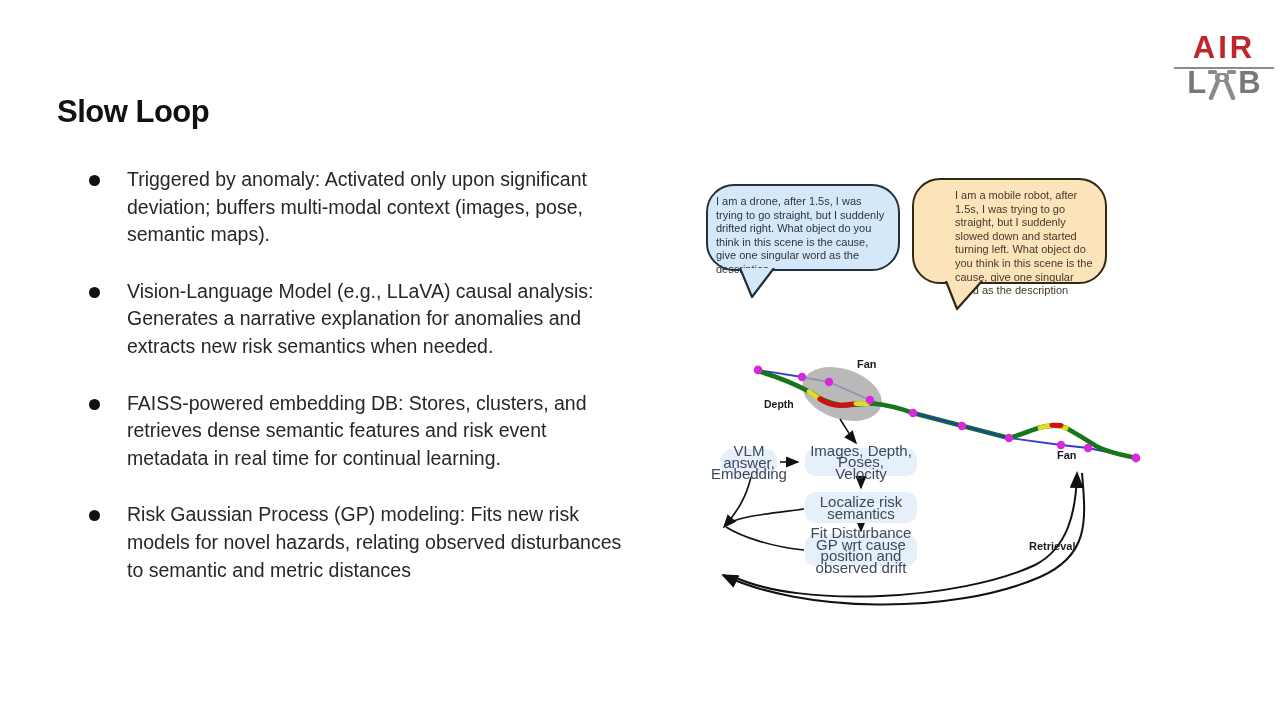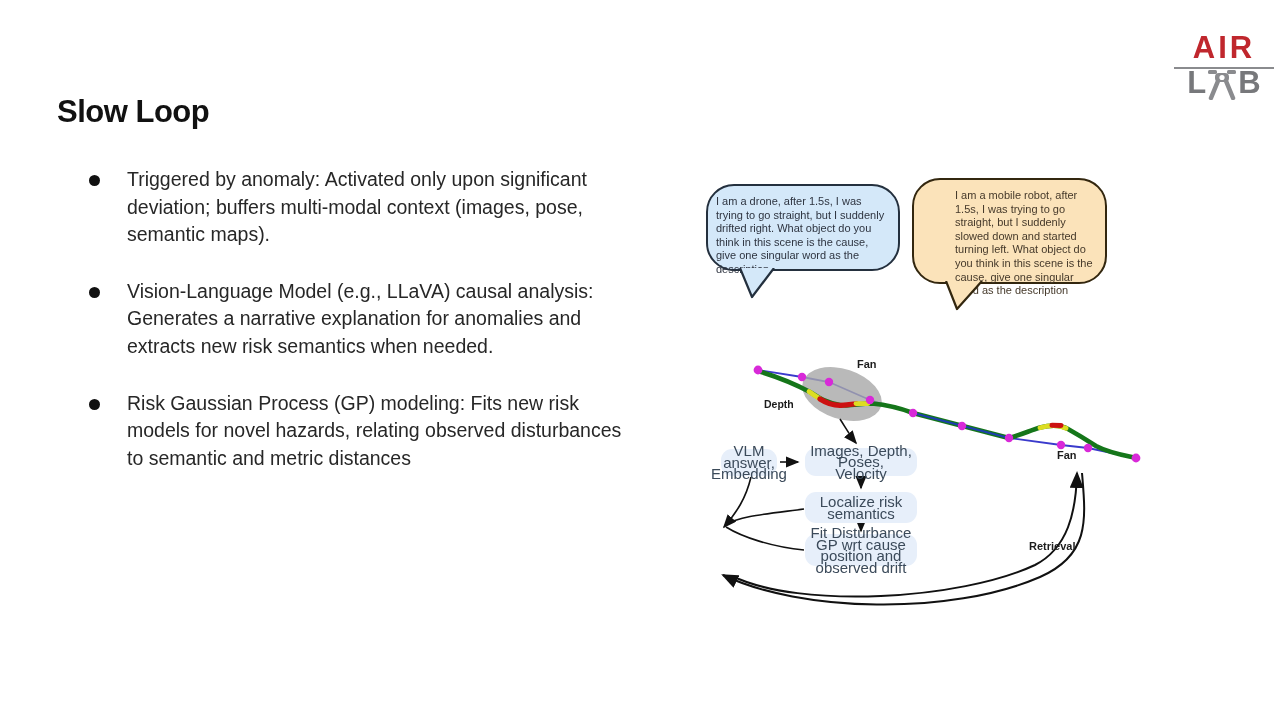--- a/index.html
+++ b/index.html
@@ -77,20 +77,21 @@
       </svg>
       <span>B</span>
     </div>
   </div>
 
   <h1 class="title">Slow Loop</h1>
 
   <ul class="bullets">
     <li><span class="dot"></span><span>Triggered by anomaly: Activated only upon significant deviation; buffers multi-modal context (images, pose, semantic maps).</span></li>
     <li><span class="dot"></span><span>Vision-Language Model (e.g., LLaVA) causal analysis: Generates a narrative explanation for anomalies and extracts new risk semantics when needed.</span></li>
+    <li><span class="dot"></span><span>FAISS-powered embedding DB: Stores, clusters, and retrieves dense semantic features and risk event metadata in real time for continual learning.</span></li>
     <li><span class="dot"></span><span>Risk Gaussian Process (GP) modeling: Fits new risk models for novel hazards, relating observed disturbances to semantic and metric distances</span></li>
   </ul>
 
   <svg class="diagram-svg" width="1280" height="720" viewBox="0 0 1280 720">
     <defs>
       <marker id="ah" markerWidth="9" markerHeight="7" refX="7.5" refY="3.5" orient="auto">
         <path d="M0,0 L8.5,3.5 L0,7 Z" fill="#111"></path>
       </marker>
     </defs>
 

